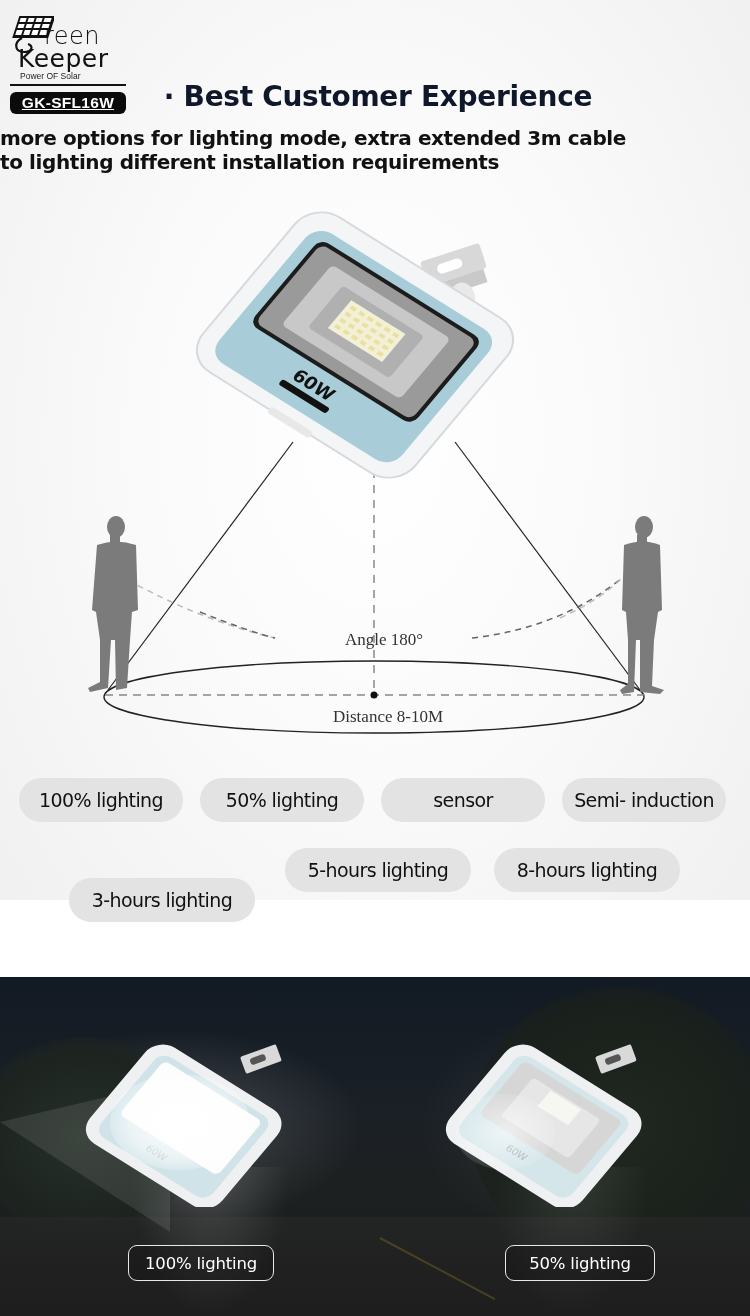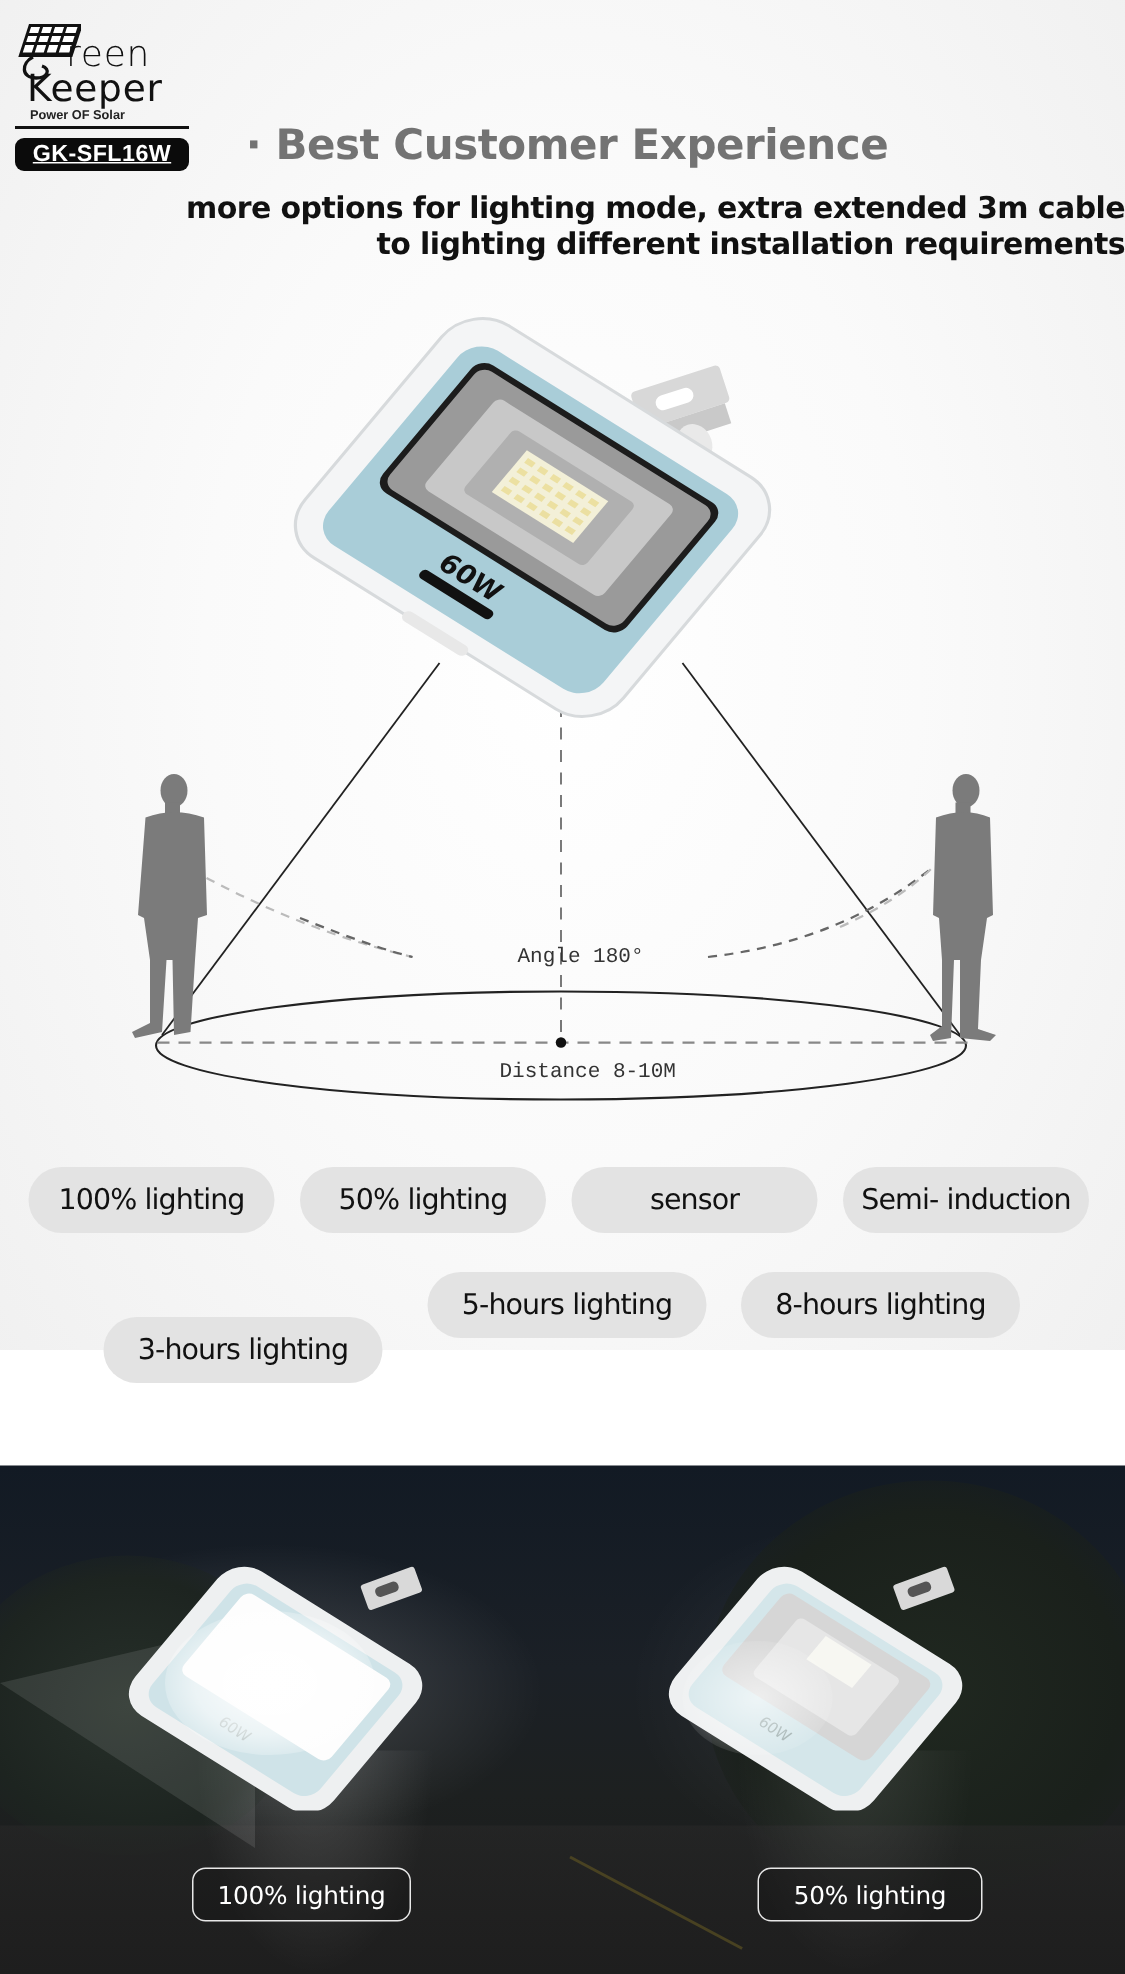--- a/index.html
+++ b/index.html
@@ -21,47 +21,46 @@
       position: absolute; left: 38px; top: 8px; font-size: 24px; letter-spacing: 0.5px;
       font-family: "DejaVu Sans", sans-serif; font-weight: 300; color: #111;
     }
     .logo .word2 {
       position: absolute; left: 12px; top: 30px; font-size: 25px; letter-spacing: 0.5px;
       font-family: "DejaVu Sans", sans-serif; color: #111;
     }
     .logo .tagline {
       position: absolute; left: 14px; top: 57px; font-size: 8.5px; color: #222;
       font-family: "Liberation Sans", sans-serif;
-      font-weight: bold;
     }
     .logo .rule { position: absolute; left: 4px; top: 70px; width: 116px; height: 2px; background: #111; }
     .logo .model {
       position: absolute; left: 4px; top: 78px; width: 116px; height: 22px; border-radius: 6px;
       background: #0b0b0b; color: #fff; font-weight: bold; font-size: 15.5px;
       text-align: center; line-height: 22px; font-family: "Liberation Sans", sans-serif; letter-spacing: 0.3px; text-decoration: underline;
     }
 
     
     .headline {
       position: absolute; left: 0; top: 80px; width: 728px; text-align: center;
-      font-size: 28px; font-weight: bold; color: #737373; font-family: "DejaVu Sans", sans-serif;
+      font-size: 28px; font-weight: bold; color: #0f172a; font-family: "DejaVu Sans", sans-serif;
       letter-spacing: -0.3px; padding-left: 28px;
     }
     .subline {
-      position: absolute; left: 0; width: 750px; text-align: right; font-size: 20px;
+      position: absolute; left: 0; width: 750px; text-align: left; font-size: 20px;
       font-weight: bold; color: #111; font-family: "DejaVu Sans", sans-serif; letter-spacing: -0.4px;
     }
     .subline.l1 { top: 126px; }
     .subline.l2 { top: 150px; }
 
     
     .diagram { position: absolute; left: 0; top: 195px; width: 750px; height: 560px; }
     .diagram svg { position: absolute; left: 0; top: 0; }
     .angle-label, .distance-label {
-      position: absolute; font-size: 14px; color: #333; font-family: Liberation Mono, monospace;
+      position: absolute; font-size: 17px; color: #333; font-family: Liberation Serif, serif;
       background: transparent; white-space: nowrap;
     }
     .angle-label { left: 345px; top: 435px; }
     .distance-label { left: 333px; top: 512px; }
 
     
     .pill {
       position: absolute; height: 44px; border-radius: 22px; background: #e3e3e3;
       font-family: "DejaVu Sans", sans-serif; font-size: 19px; color: #111;
       display: flex; align-items: center; justify-content: center; white-space: nowrap;

